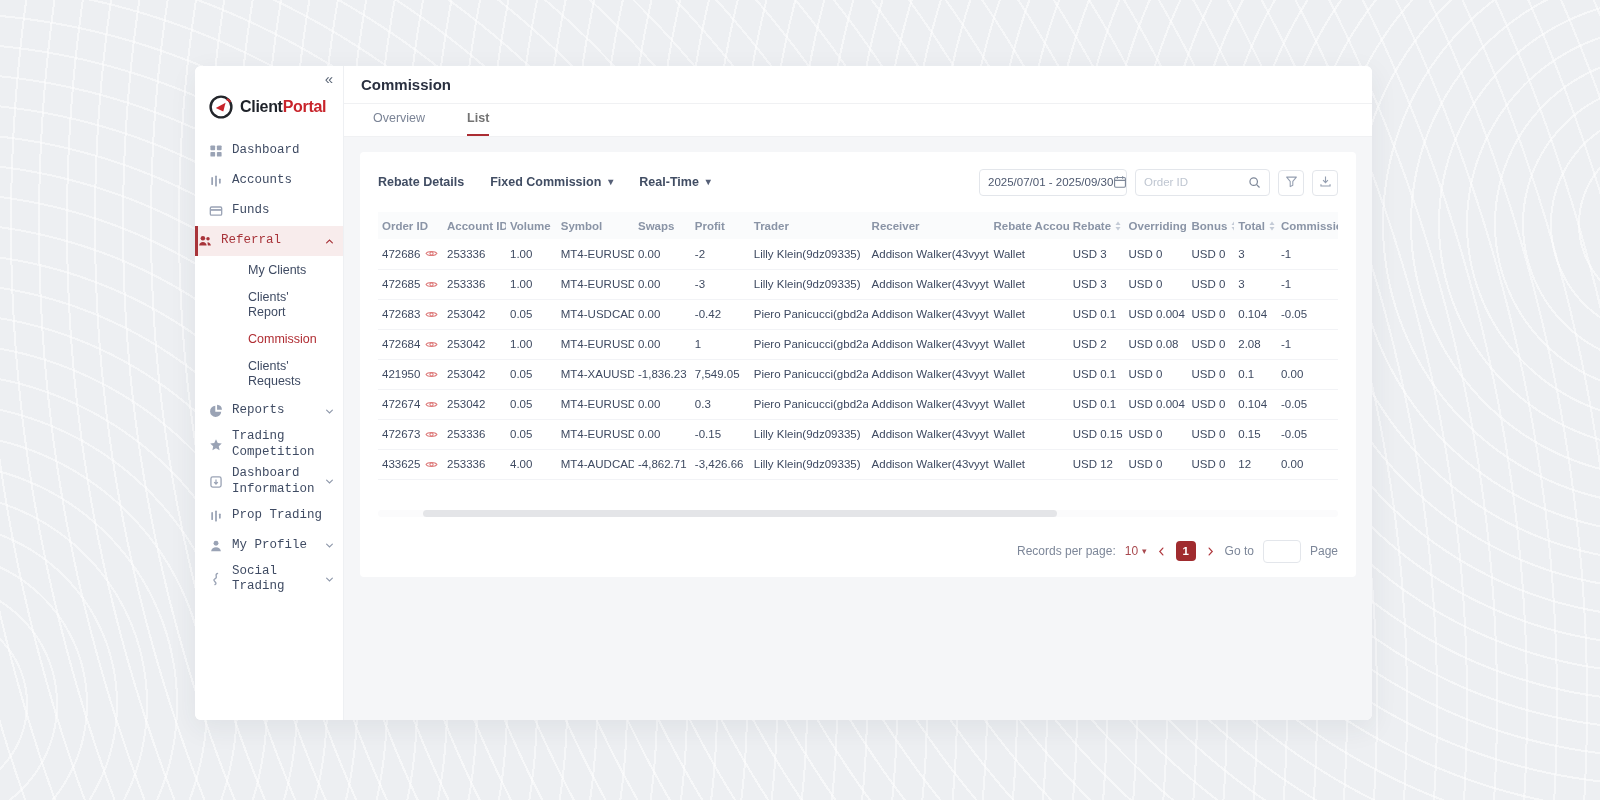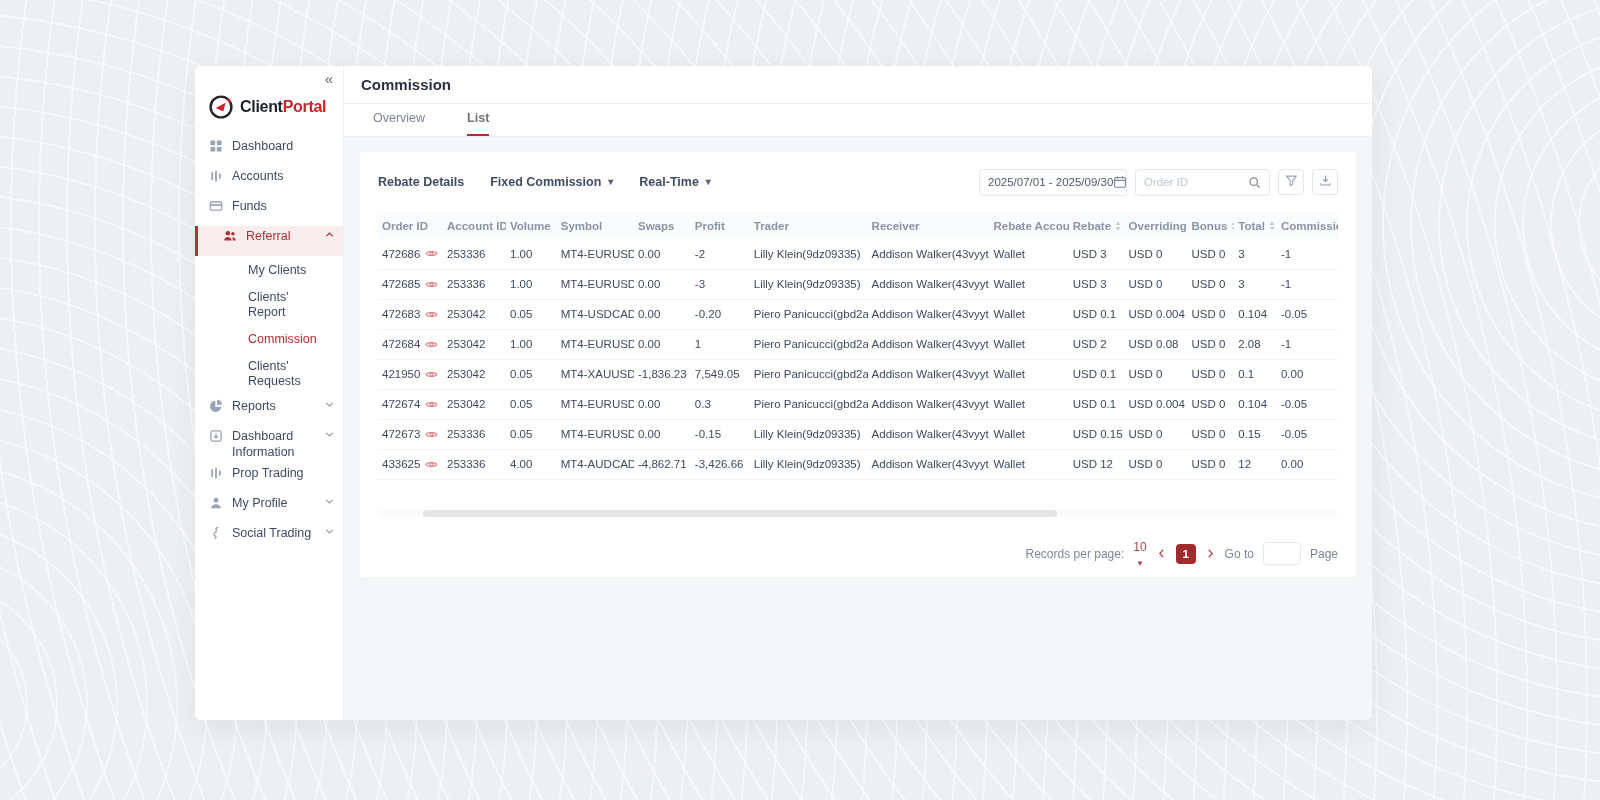--- a/index.html
+++ b/index.html
@@ -18,46 +18,46 @@
     display:flex; overflow:hidden;
   }
   
   .sidebar { width:149px; flex:0 0 149px; border-right:1px solid #eef0f3; position:relative; background:#fff; }
   .collapse-btn { position:absolute; top:4px; right:10px; color:#5d6878; font-size:15px; cursor:pointer; }
   .logo { display:flex; align-items:center; gap:6px; margin:28px 0 6px 13px; }
   .logo-mark svg { display:block; }
   .logo-text { font-size:16px; font-weight:700; color:#1e2229; letter-spacing:-.3px; }
   .logo-text .red { color:#c8242b; }
   .nav { margin-top:16px; }
-  .nav-item { display:flex; gap:9px; min-height:30px; padding:3px 8px 3px 14px; color:#3f4b63; font-size:12.5px; cursor:pointer; }
+  .nav-item { display:flex; align-items:center; gap:9px; min-height:30px; padding:3px 8px 3px 14px; color:#3f4b63; font-size:12.5px; cursor:pointer;font-family:Liberation Mono, monospace; }
   .nav-item .icon { width:14px; height:14px; color:#9aa3b5; flex:0 0 14px; display:flex; align-items:center; }
   .nav-item .icon svg { width:14px; height:14px; display:block; }
   .nav-item .label { flex:1; line-height:1.25; }
   .nav-item .chev { width:11px; color:#8f99ab; display:flex; }
   .nav-item .chev svg { width:11px; height:11px; }
-  .nav-item.active { background:#f8ecec; color:#a8343a; border-left:3px solid #a8343a; padding-left:25px; }
+  .nav-item.active { background:#f8ecec; color:#a8343a; border-left:3px solid #a8343a; padding-left:0; }
   .nav-item.active .icon, .nav-item.active .chev { color:#a8343a; }
   .sub-item { padding:5px 8px 5px 37px; font-size:12.5px; color:#3f4b63; cursor:pointer; line-height:1.2; margin:2px 16px; }
   .sub-item.active { color:#b02d33; }
   
   .main { flex:1; display:flex; flex-direction:column; min-width:0; }
   .page-header { height:38px; border-bottom:1px solid #f0f1f3; display:flex; align-items:center; padding-left:17px; background:#fff; }
   .page-title { font-size:15px; font-weight:700; color:#2a3040; }
   .tabs-bar { height:33px; border-bottom:1px solid #f0f1f3; display:flex; gap:42px; padding-left:29px; background:#fff; }
   .tab { align-self:flex-end; padding-bottom:9px; font-size:12.5px; color:#7b8496; cursor:pointer; border-bottom:2px solid transparent; }
   .tab.active { color:#737373; font-weight:700; border-bottom-color:#ab2d33; }
   .content { flex:1; background:#f5f6f8; padding:15px 16px; }
   .card { background:#fff; border-radius:4px; height:425px; padding:0 18px; }
   
   .toolbar { display:flex; align-items:center; padding-top:16px; height:44px; }
   .tb-left { display:flex; align-items:center; gap:26px; }
   .tb-label { font-size:12.5px; font-weight:700; color:#414d63; }
   .tb-select { display:flex; align-items:center; gap:7px; font-size:12.5px; font-weight:700; color:#414d63; cursor:pointer;text-align:right; }
   .tb-select .caret { color:#566077; font-size:10px; line-height:1; }
-  .tb-right { margin-left:auto; display:flex; align-items:center; gap:8px; }
+  .tb-right { margin-left:auto; display:flex; align-items:flex-end; gap:8px; }
   .input-box { height:27px; border:1px solid #e3e6eb; border-radius:4px; display:flex; align-items:center; background:#fff; }
   .date-box { width:148px; padding:0 8px; justify-content:space-between; cursor:pointer; }
   .date-text { font-size:11.5px; color:#4d586f; white-space:nowrap; }
   .date-box .icon, .search-box .icon { color:#7e8899; display:flex; }
   .search-box { width:135px; padding:0 8px; justify-content:space-between; }
   .search-box input { border:none; outline:none; width:92px; font-size:11.5px; color:#4d586f; font-family:inherit; background:transparent; }
   .search-box input::placeholder { color:#bfc6d1; }
   .icon-btn { width:26px; height:26px; border:1px solid #e3e6eb; border-radius:4px; background:#fff; display:flex; align-items:center; justify-content:center; color:#949eb0; cursor:pointer; }
   .icon-btn svg { width:13px; height:13px; }
   
@@ -68,21 +68,21 @@
   .sorter svg { width:8px; height:5px; display:block; }
   tbody td { height:30px; padding:0 4px; border-bottom:1px solid #f2f3f6; color:#3e4a61; font-size:11.5px; white-space:nowrap; overflow:hidden; }
   .cell-order { display:flex; align-items:center; gap:5px; }
   .eye { color:#dd7a7a; display:flex; cursor:pointer; }
   .eye svg { width:13px; height:13px; }
   
   .hscroll { margin-top:30px; height:7px; background:#fbfbfc; border-radius:4px; position:relative; }
   .hscroll-thumb { position:absolute; left:45px; top:0; height:7px; width:66%; background:#e4e5e8; border-radius:4px; cursor:grab; }
   
   .pagination { display:flex; align-items:center; justify-content:flex-end; gap:9px; margin-top:23px; font-size:12px; color:#7d8799; }
-  .psize { display:flex; align-items:center; gap:4px; color:#a8494e; cursor:pointer;flex-direction:column; }
+  .psize { display:flex; align-items:center; gap:4px; color:#a8494e; cursor:pointer; }
   .psize .caret { font-size:9px; }
   .pg-arrow { color:#b0393f; display:flex; cursor:pointer; }
   .pg-arrow svg { width:11px; height:11px; }
   .pg-current { width:20px; height:20px; background:#a02b2e; color:#fff; border-radius:4px; display:flex; align-items:center; justify-content:center; font-size:11.5px; font-weight:700; cursor:pointer; }
   .goto-input { width:38px; height:23px; border:1px solid #e3e6eb; border-radius:4px; outline:none; font-family:inherit; font-size:12px; text-align:center; color:#4d586f; }
 </style>
 </head>
 <body>
 
 <div class="window">
@@ -156,20 +156,28 @@
               <path d="M7.2 2A6.4 6.4 0 1 0 14 8.8H7.2z" fill="currentColor"></path>
               <path d="M9.2.9a6 6 0 0 1 5.6 5.6H9.2z" fill="currentColor"></path>
             </svg>
           </span>
           <span class="label">Reports</span>
           <span class="chev">
             <svg viewBox="0 0 16 16">
               <path d="M3.8 6l4.2 4.2L12.2 6" fill="none" stroke="currentColor" stroke-width="1.7" stroke-linecap="round"></path>
             </svg>
           </span>
+        </div>
+        <div class="nav-item">
+          <span class="icon">
+            <svg viewBox="0 0 16 16">
+              <path d="M8 1.4l2 4.2 4.6.6-3.4 3.2.9 4.6L8 11.7l-4.1 2.3.9-4.6L1.4 6.2 6 5.6z" fill="currentColor"></path>
+            </svg>
+          </span>
+          <span class="label">Trading Competition</span>
         </div>
         <div class="nav-item">
           <span class="icon">
             <svg viewBox="0 0 16 16">
               <rect x="2.2" y="2.2" width="11.6" height="11.6" rx="2" fill="none" stroke="currentColor" stroke-width="1.5"></rect>
               <path d="M8 5v5M5.9 8.2L8 10.3l2.1-2.1" fill="none" stroke="currentColor" stroke-width="1.4"></path>
             </svg>
           </span>
           <span class="label">Dashboard Information</span>
           <span class="chev">
@@ -452,21 +460,21 @@
                         <path d="M1.3 8c2-3.3 11.4-3.3 13.4 0-2 3.3-11.4 3.3-13.4 0z" fill="none" stroke="currentColor" stroke-width="1.3"></path>
                         <circle cx="8" cy="8" r="2" fill="none" stroke="currentColor" stroke-width="1.3"></circle>
                       </svg>
                     </span>
                   </span>
                 </td>
                 <td>253042</td>
                 <td>0.05</td>
                 <td>MT4-USDCAD</td>
                 <td>0.00</td>
-                <td>-0.20</td>
+                <td>-0.42</td>
                 <td>Piero Panicucci(gbd2ag1c)</td>
                 <td>Addison Walker(43vyytem)</td>
                 <td>Wallet</td>
                 <td>USD 0.1</td>
                 <td>USD 0.004</td>
                 <td>USD 0</td>
                 <td>0.104</td>
                 <td>-0.05</td>
               </tr>
               <tr>

